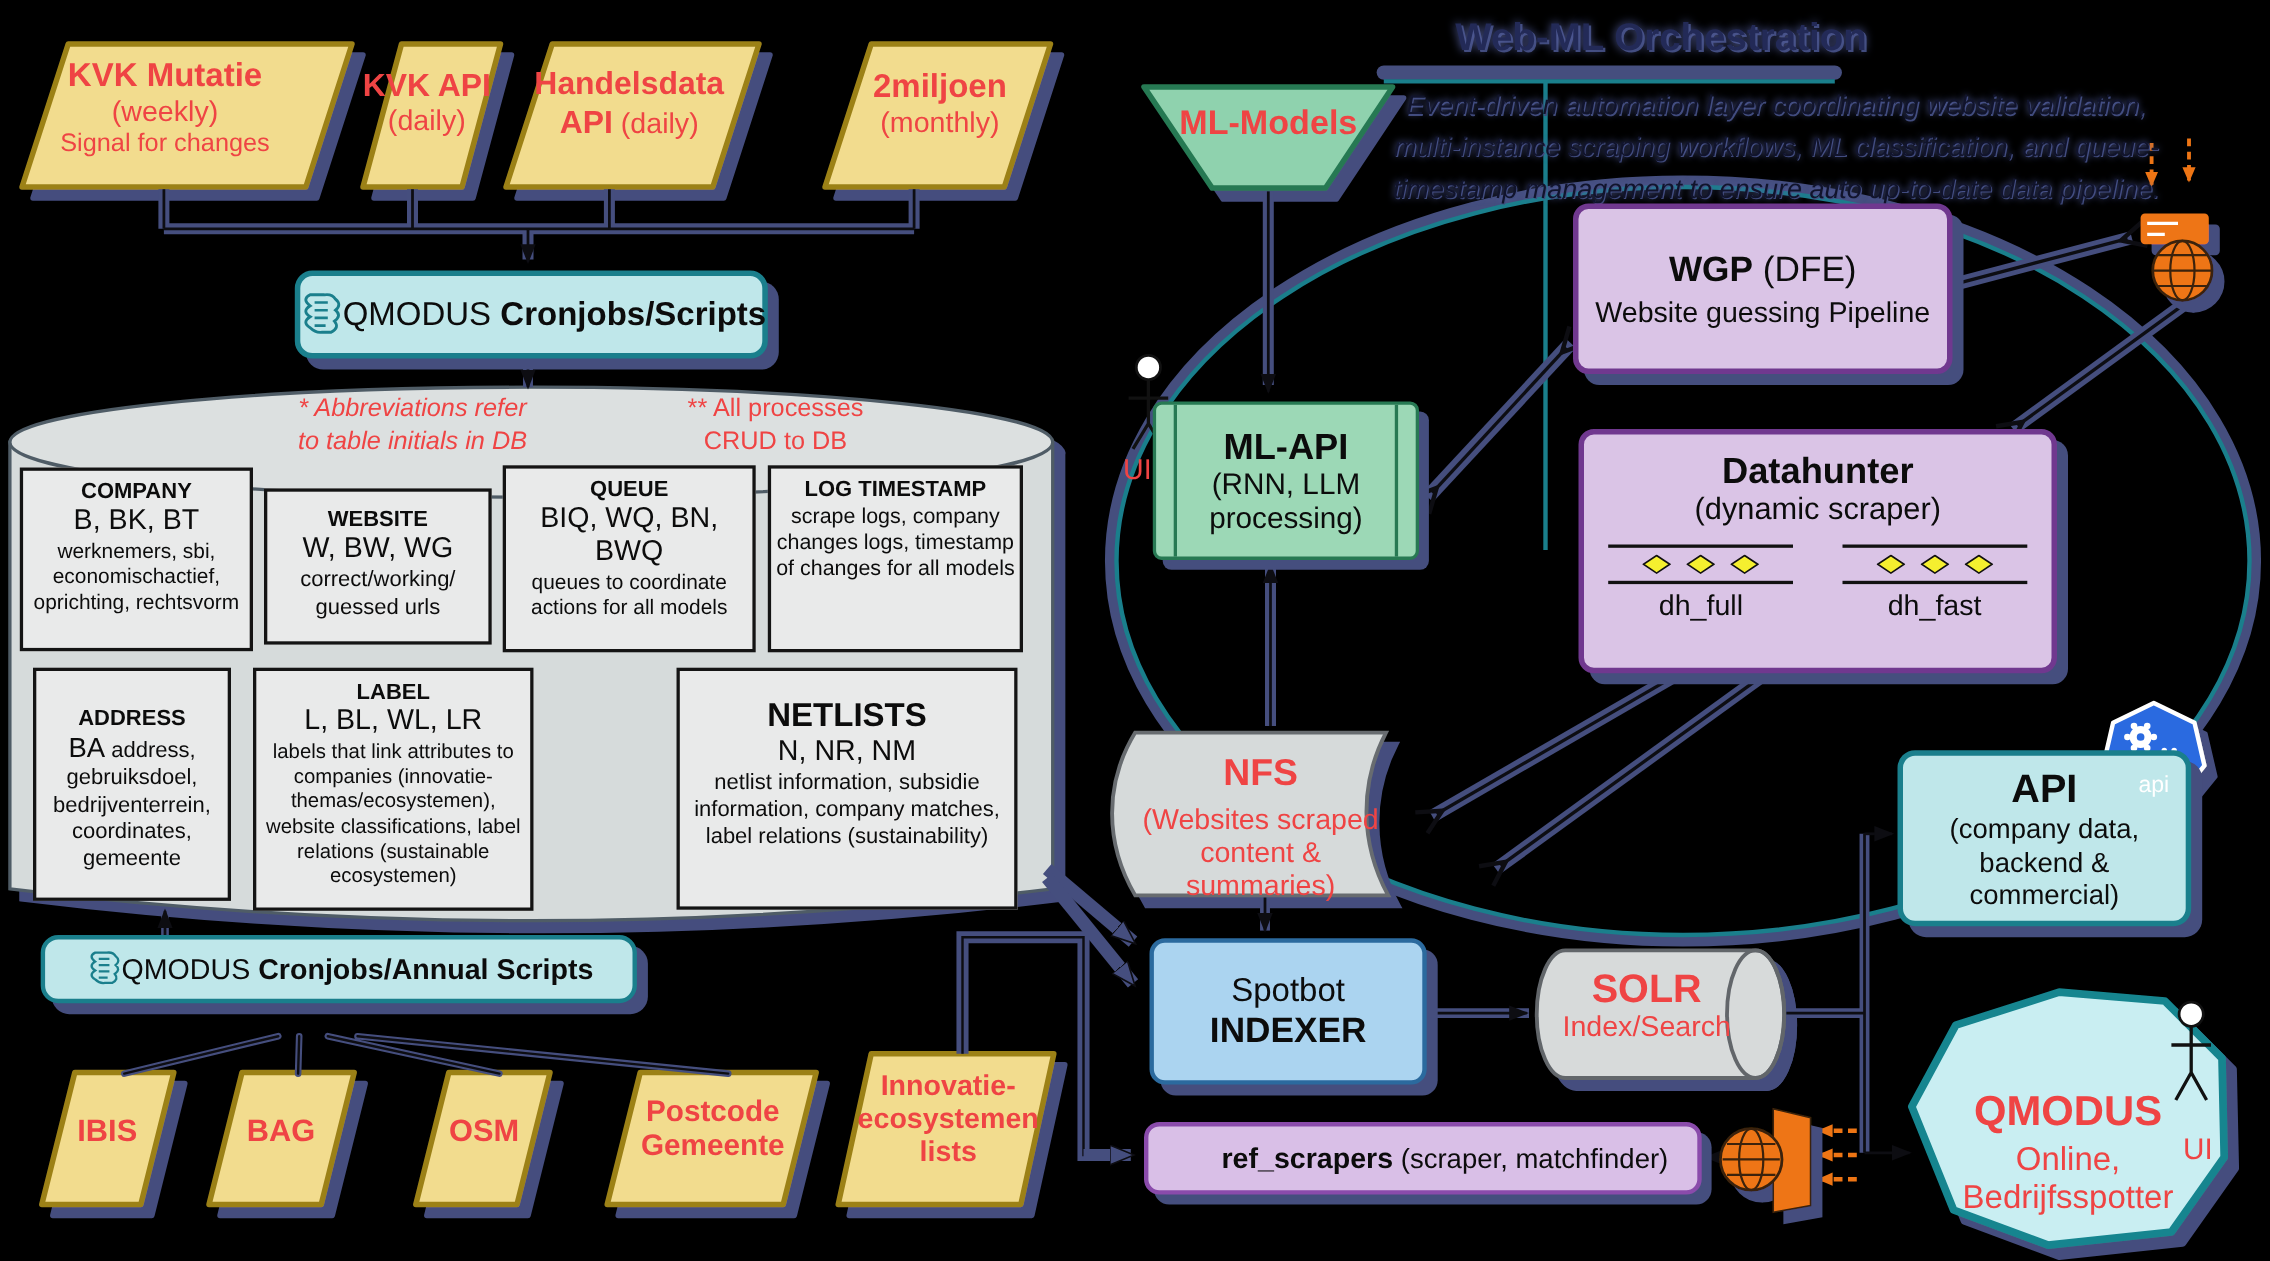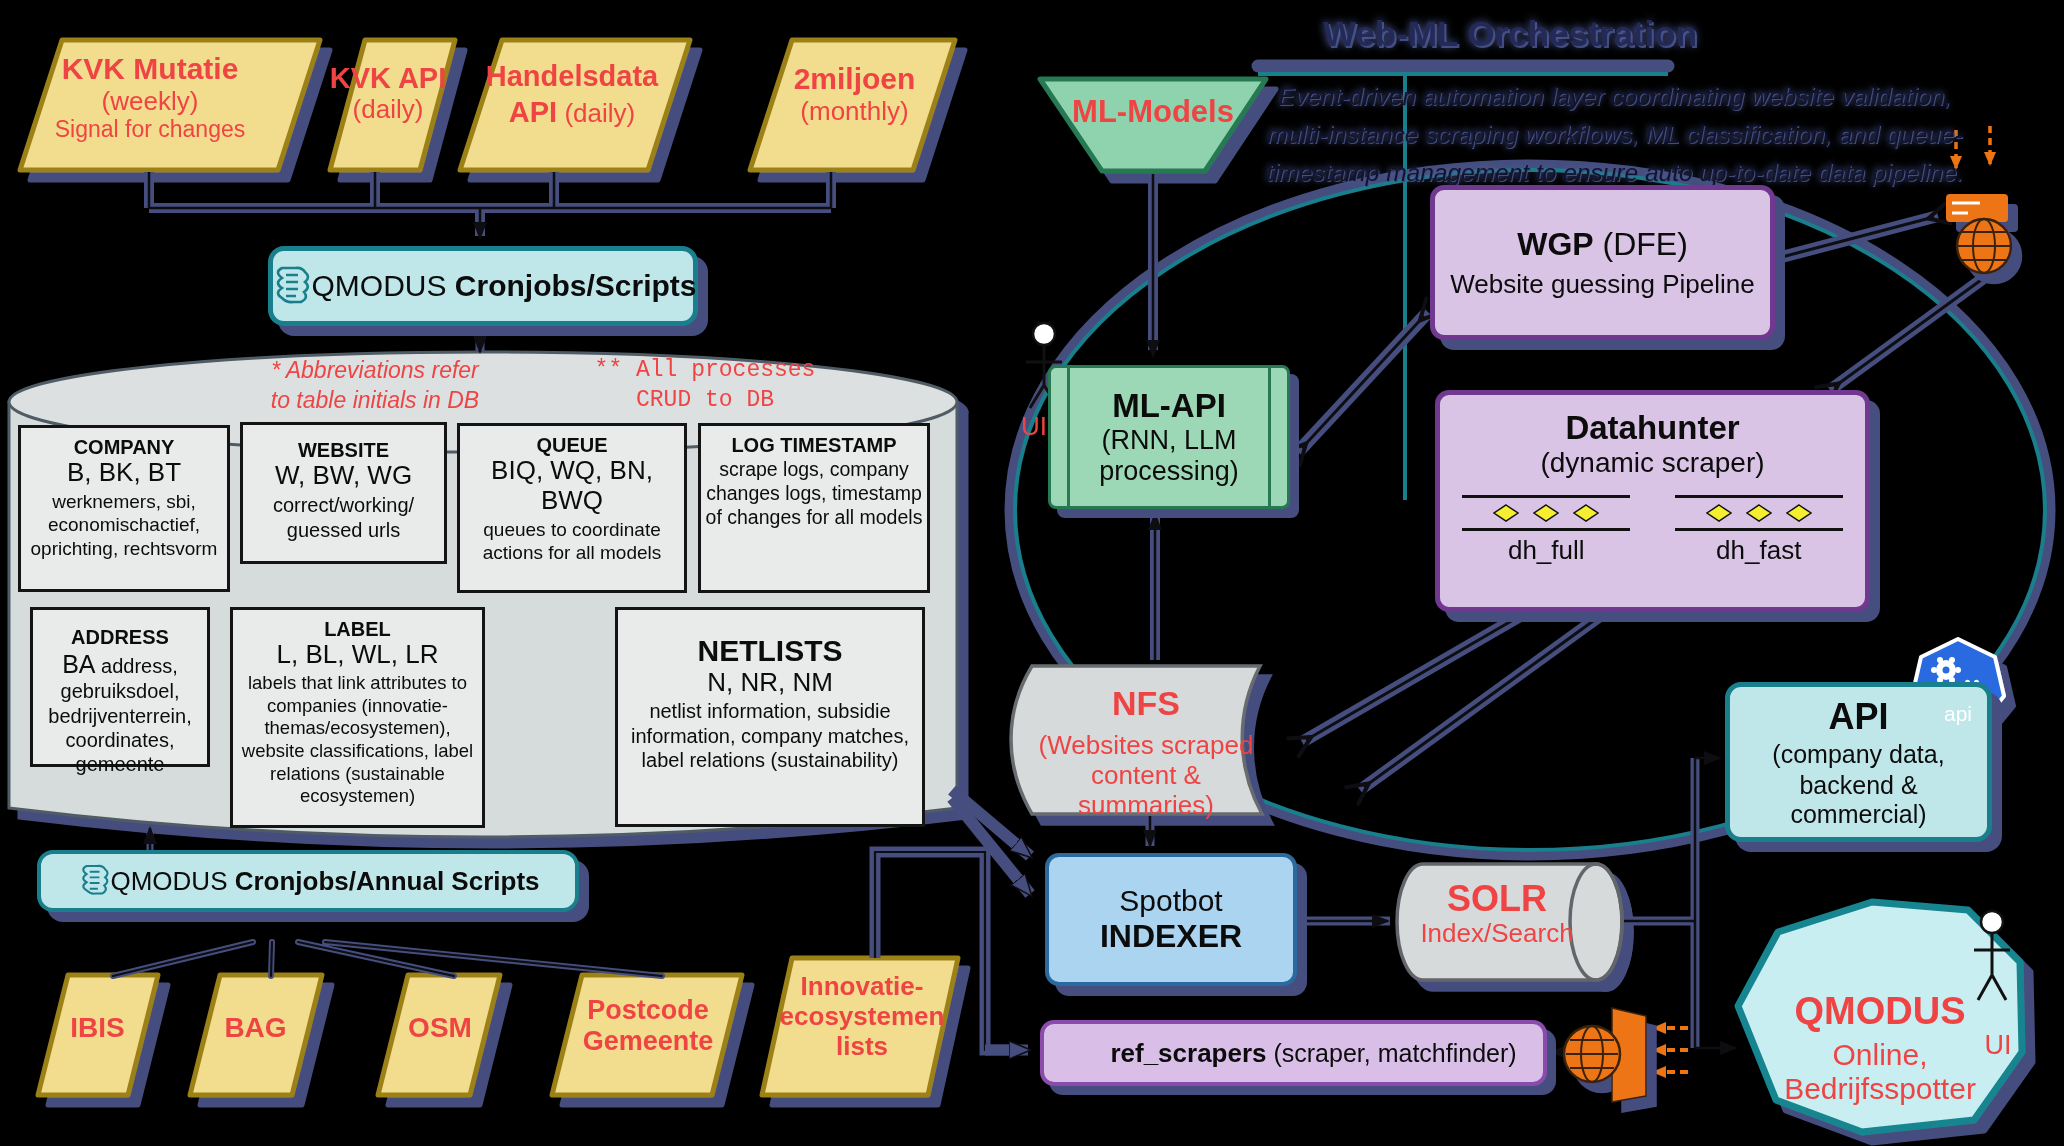--- a/index.html
+++ b/index.html
@@ -261,46 +261,46 @@
   </span>
   <span class="lbl" style="font-size:30px;">
     <span>QMODUS </span><span class="b">Cronjobs/Scripts</span>
   </span>
 </div>
 
 <div class="t it" style="left:210px;top:356px;width:330px;font-size:23px;line-height:1.3;">
   <div>* Abbreviations refer</div>
       <div>to table initials in DB</div>
 </div>
-<div class="t" style="left:575px;top:356px;width:260px;font-size:23px;line-height:1.3;font-family:Liberation Mono, monospace;">
+<div class="t" style="left:575px;top:356px;width:260px;font-size:23px;line-height:1.3;">
   <div>** All processes</div>
       <div>CRUD to DB</div>
 </div>
 
 <div class="box tbl" style="left:18px;top:425px;width:212px;height:167px;">
   <div class="nm">COMPANY</div>
   <div class="ab">B, BK, BT</div>
   <div class="ds">werknemers, sbi, economischactief, oprichting, rechtsvorm</div>
 </div>
-<div class="box tbl" style="left:240px;top:422px;width:207px;height:142px;padding-top:14px;">
+<div class="box tbl" style="left:240px;top:444px;width:207px;height:142px;padding-top:14px;">
   <div class="nm">WEBSITE</div>
   <div class="ab">W, BW, WG</div>
   <div class="ds" style="font-size:20px;">correct/working/ guessed urls</div>
 </div>
 <div class="box tbl" style="left:457px;top:423px;width:230px;height:170px;">
   <div class="nm">QUEUE</div>
   <div class="ab">BIQ, WQ, BN, BWQ</div>
   <div class="ds">queues to coordinate actions for all models</div>
 </div>
 <div class="box tbl" style="left:698px;top:423px;width:232px;height:170px;">
   <div class="nm">LOG TIMESTAMP</div>
   <div class="ds" style="font-size:19.5px;">scrape logs, company changes logs, timestamp of changes for all models</div>
 </div>
 
-<div class="box tbl" style="left:30px;top:607px;width:180px;height:160px;padding-top:16px;">
+<div class="box tbl" style="left:30px;top:607px;width:180px;height:212px;padding-top:32px;">
   <div class="nm">ADDRESS</div>
   <div class="ds" style="font-size:20px;">
     <span class="ab" style="font-size:25px;">BA</span>
     <span>address, gebruiksdoel, bedrijventerrein, coordinates, gemeente</span>
   </div>
 </div>
 <div class="box tbl" style="left:230px;top:607px;width:255px;height:221px;">
   <div class="nm">LABEL</div>
   <div class="ab">L, BL, WL, LR</div>
   <div class="ds" style="font-size:18.5px;">labels that link attributes to companies (innovatie-themas/ecosystemen), website classifications, label relations (sustainable ecosystemen)</div>

